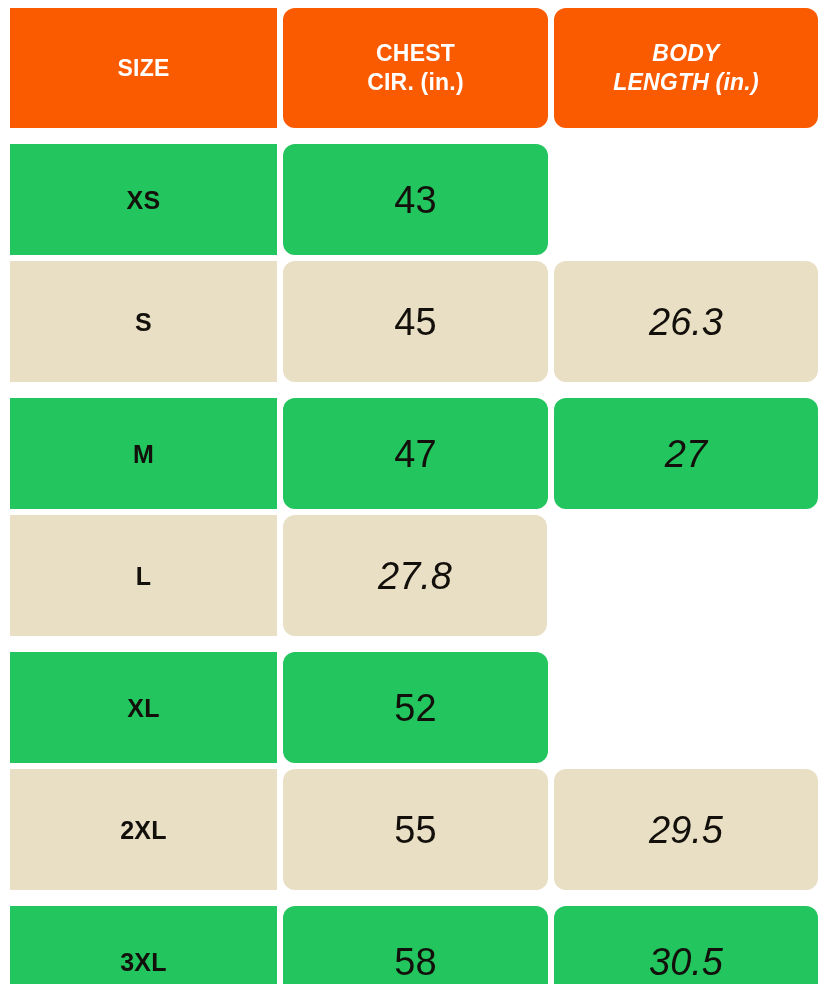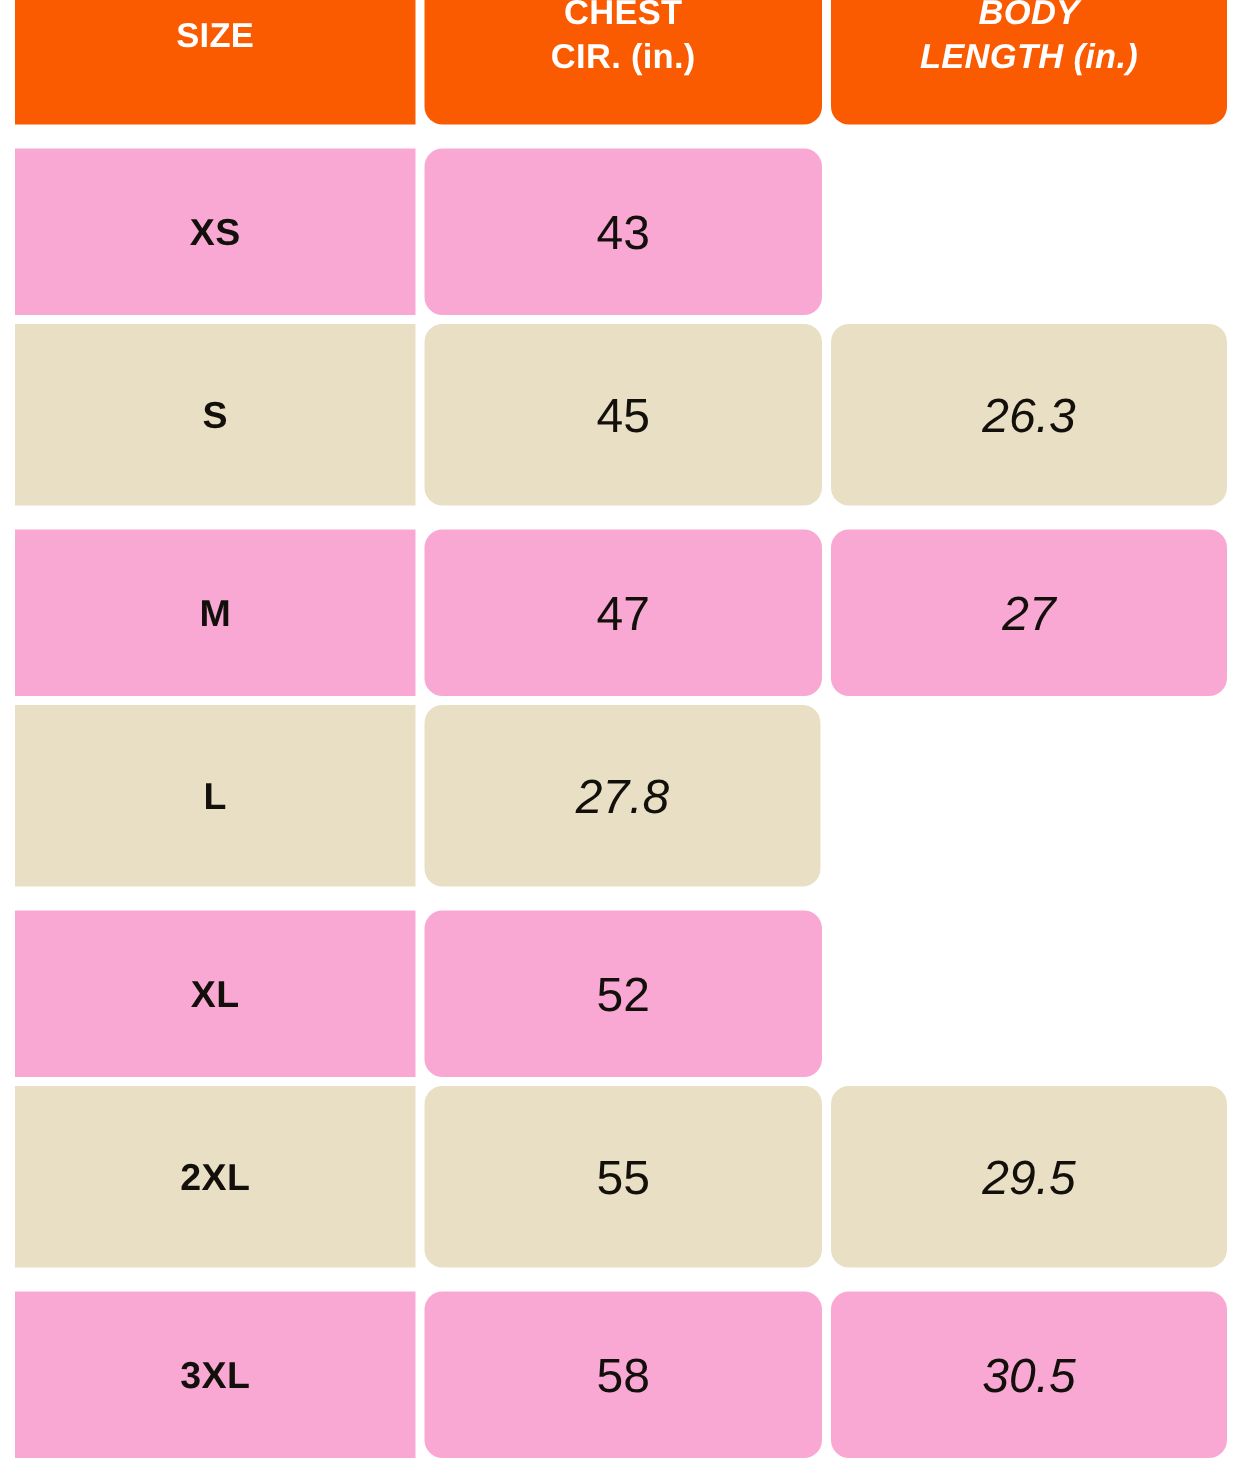--- a/index.html
+++ b/index.html
@@ -17,21 +17,20 @@
   }
 
   .size-chart {
     box-sizing: border-box;
     width: 658px;
     height: 984px;
     padding: 8px 11px 12px 10px;
     background: #ffffff;
     display: flex;
     flex-direction: column;
-    justify-content: flex-end;
   }
 
   
   .chart-row {
     display: flex;
     flex-direction: row;
     width: 100%;
     box-sizing: border-box;
   }
   .chart-row + .chart-row {
@@ -75,26 +74,26 @@
   .header-row .cell .hdr-line {
     display: block;
     white-space: nowrap;
   }
 
   
   .body-row {
     height: 121px;
     flex: 0 0 121px;
   }
-  .body-row.tone-light .cell { background: #f9a8d4; margin-top: 10px; }
+  .body-row.tone-light .cell { background: #22c55e; margin-top: 10px; }
   .body-row.tone-dark  .cell { background: #e9dfc4; }
 
   .body-row .cell {
     color: #13100c;
-    font-size: 32px;
+    font-size: 38px;
     line-height: 32px;
     font-weight: 400;
   }
   .body-row .col-size {
     font-weight: 700;
     font-size: 25px;
     letter-spacing: 0.3px;
   }
 </style>
 </head>

